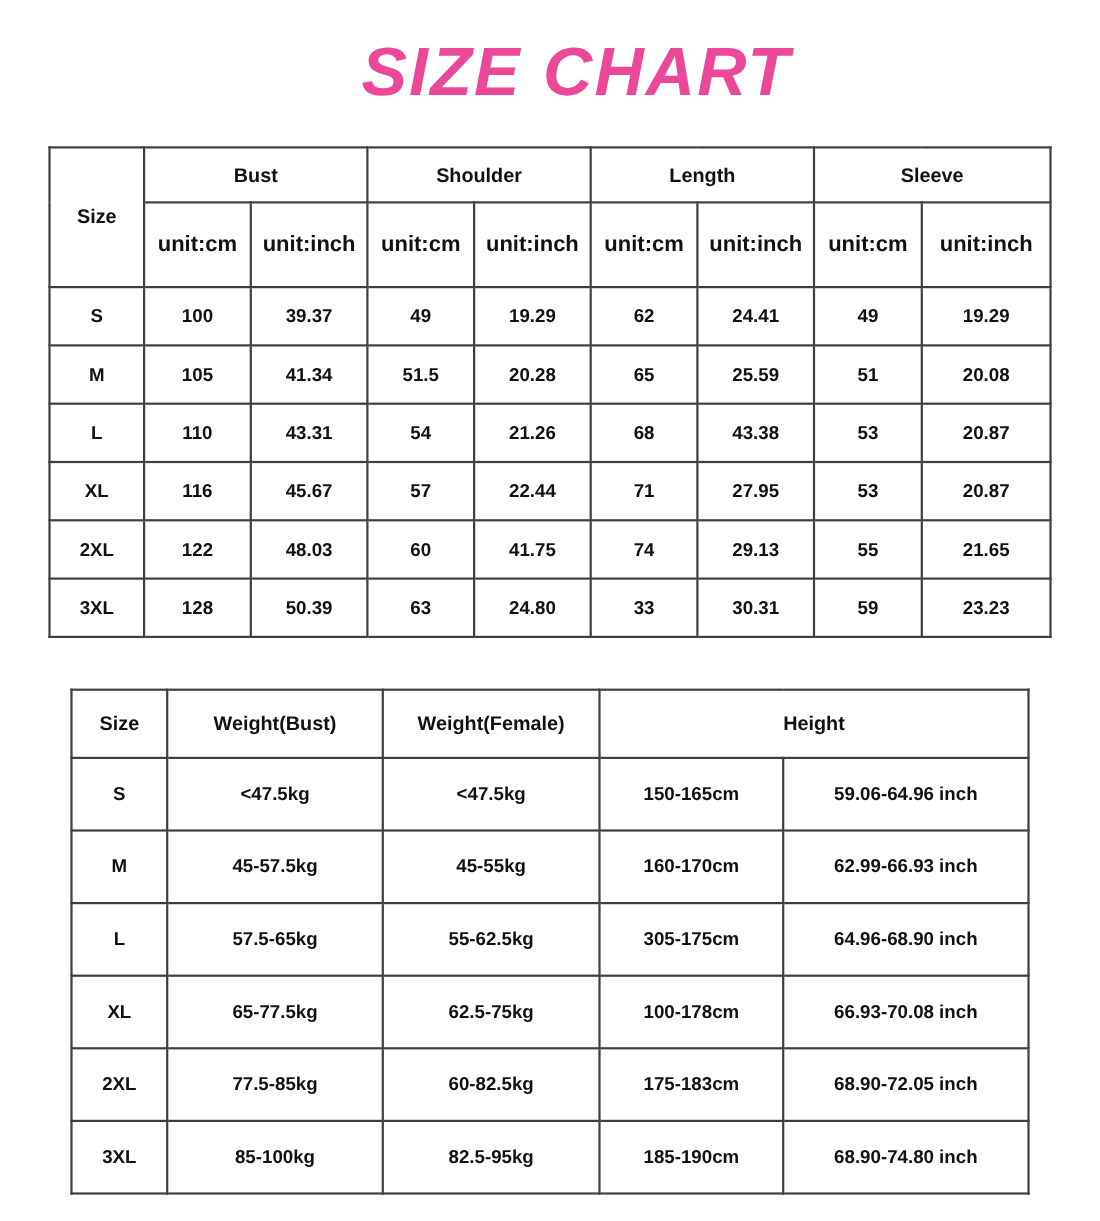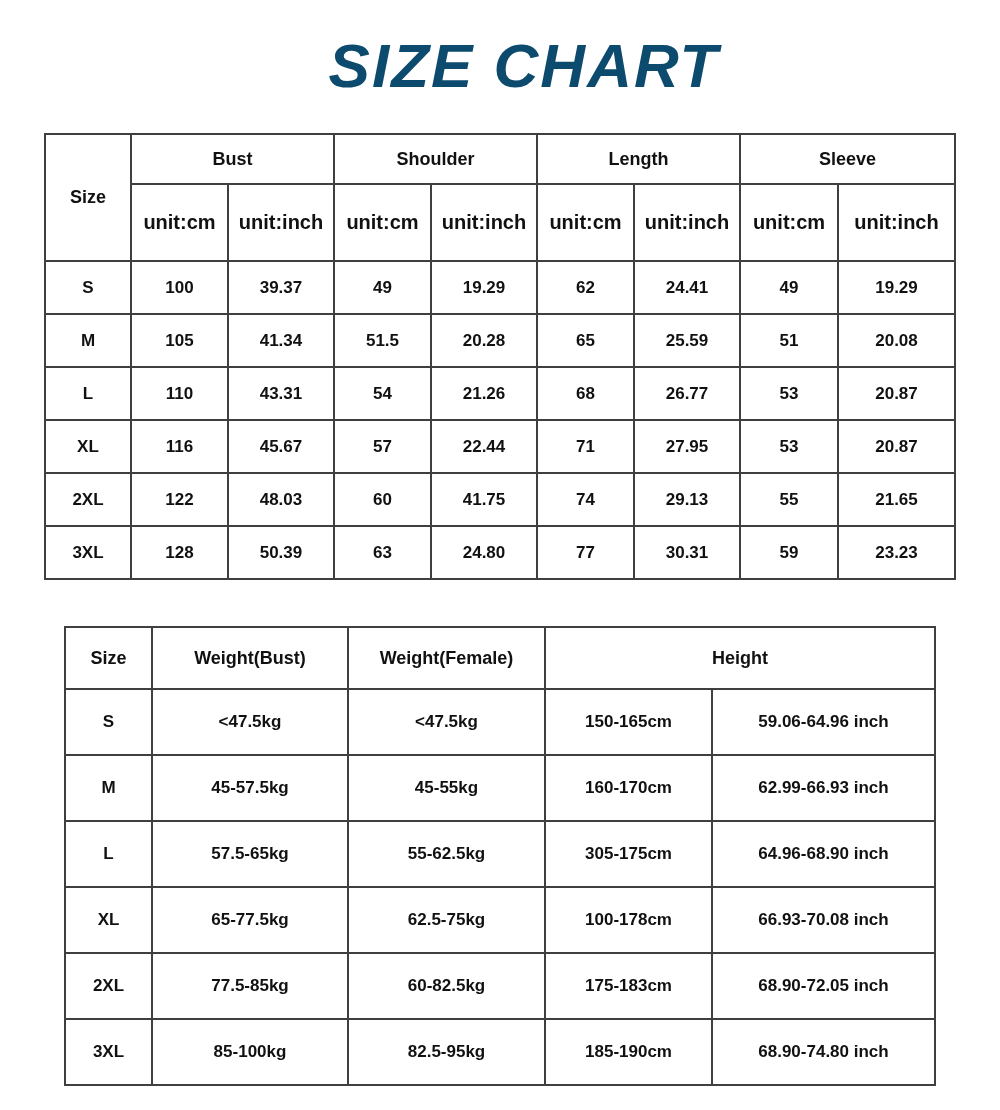--- a/index.html
+++ b/index.html
@@ -20,21 +20,21 @@
   .title {
     margin: 0;
     padding-top: 30px;
     height: 100px;
     text-align: center;
     font-size: 62px;
     line-height: 72px;
     font-weight: bold;
     font-style: italic;
     letter-spacing: 2px;
-    color: #0c4a6e;
+    color: #ec4899;
     padding-left: 48px;
   }
   table {
     border-collapse: collapse;
     table-layout: fixed;
     background: #ffffff;
   }
   th, td {
     border: 2px solid #3f3f3f;
     text-align: center;
@@ -123,21 +123,21 @@
           <td>51</td>
           <td>20.08</td>
         </tr>
         <tr>
           <td>L</td>
           <td>110</td>
           <td>43.31</td>
           <td>54</td>
           <td>21.26</td>
           <td>68</td>
-          <td>26.77</td>
+          <td>43.38</td>
           <td>53</td>
           <td>20.87</td>
         </tr>
         <tr>
           <td>XL</td>
           <td>116</td>
           <td>45.67</td>
           <td>57</td>
           <td>22.44</td>
           <td>71</td>
@@ -155,21 +155,21 @@
           <td>29.13</td>
           <td>55</td>
           <td>21.65</td>
         </tr>
         <tr>
           <td>3XL</td>
           <td>128</td>
           <td>50.39</td>
           <td>63</td>
           <td>24.80</td>
-          <td>77</td>
+          <td>33</td>
           <td>30.31</td>
           <td>59</td>
           <td>23.23</td>
         </tr>
       </tbody>
   </table>
 
   <table class="f-table">
     <colgroup>
       <col style="width:87px">

